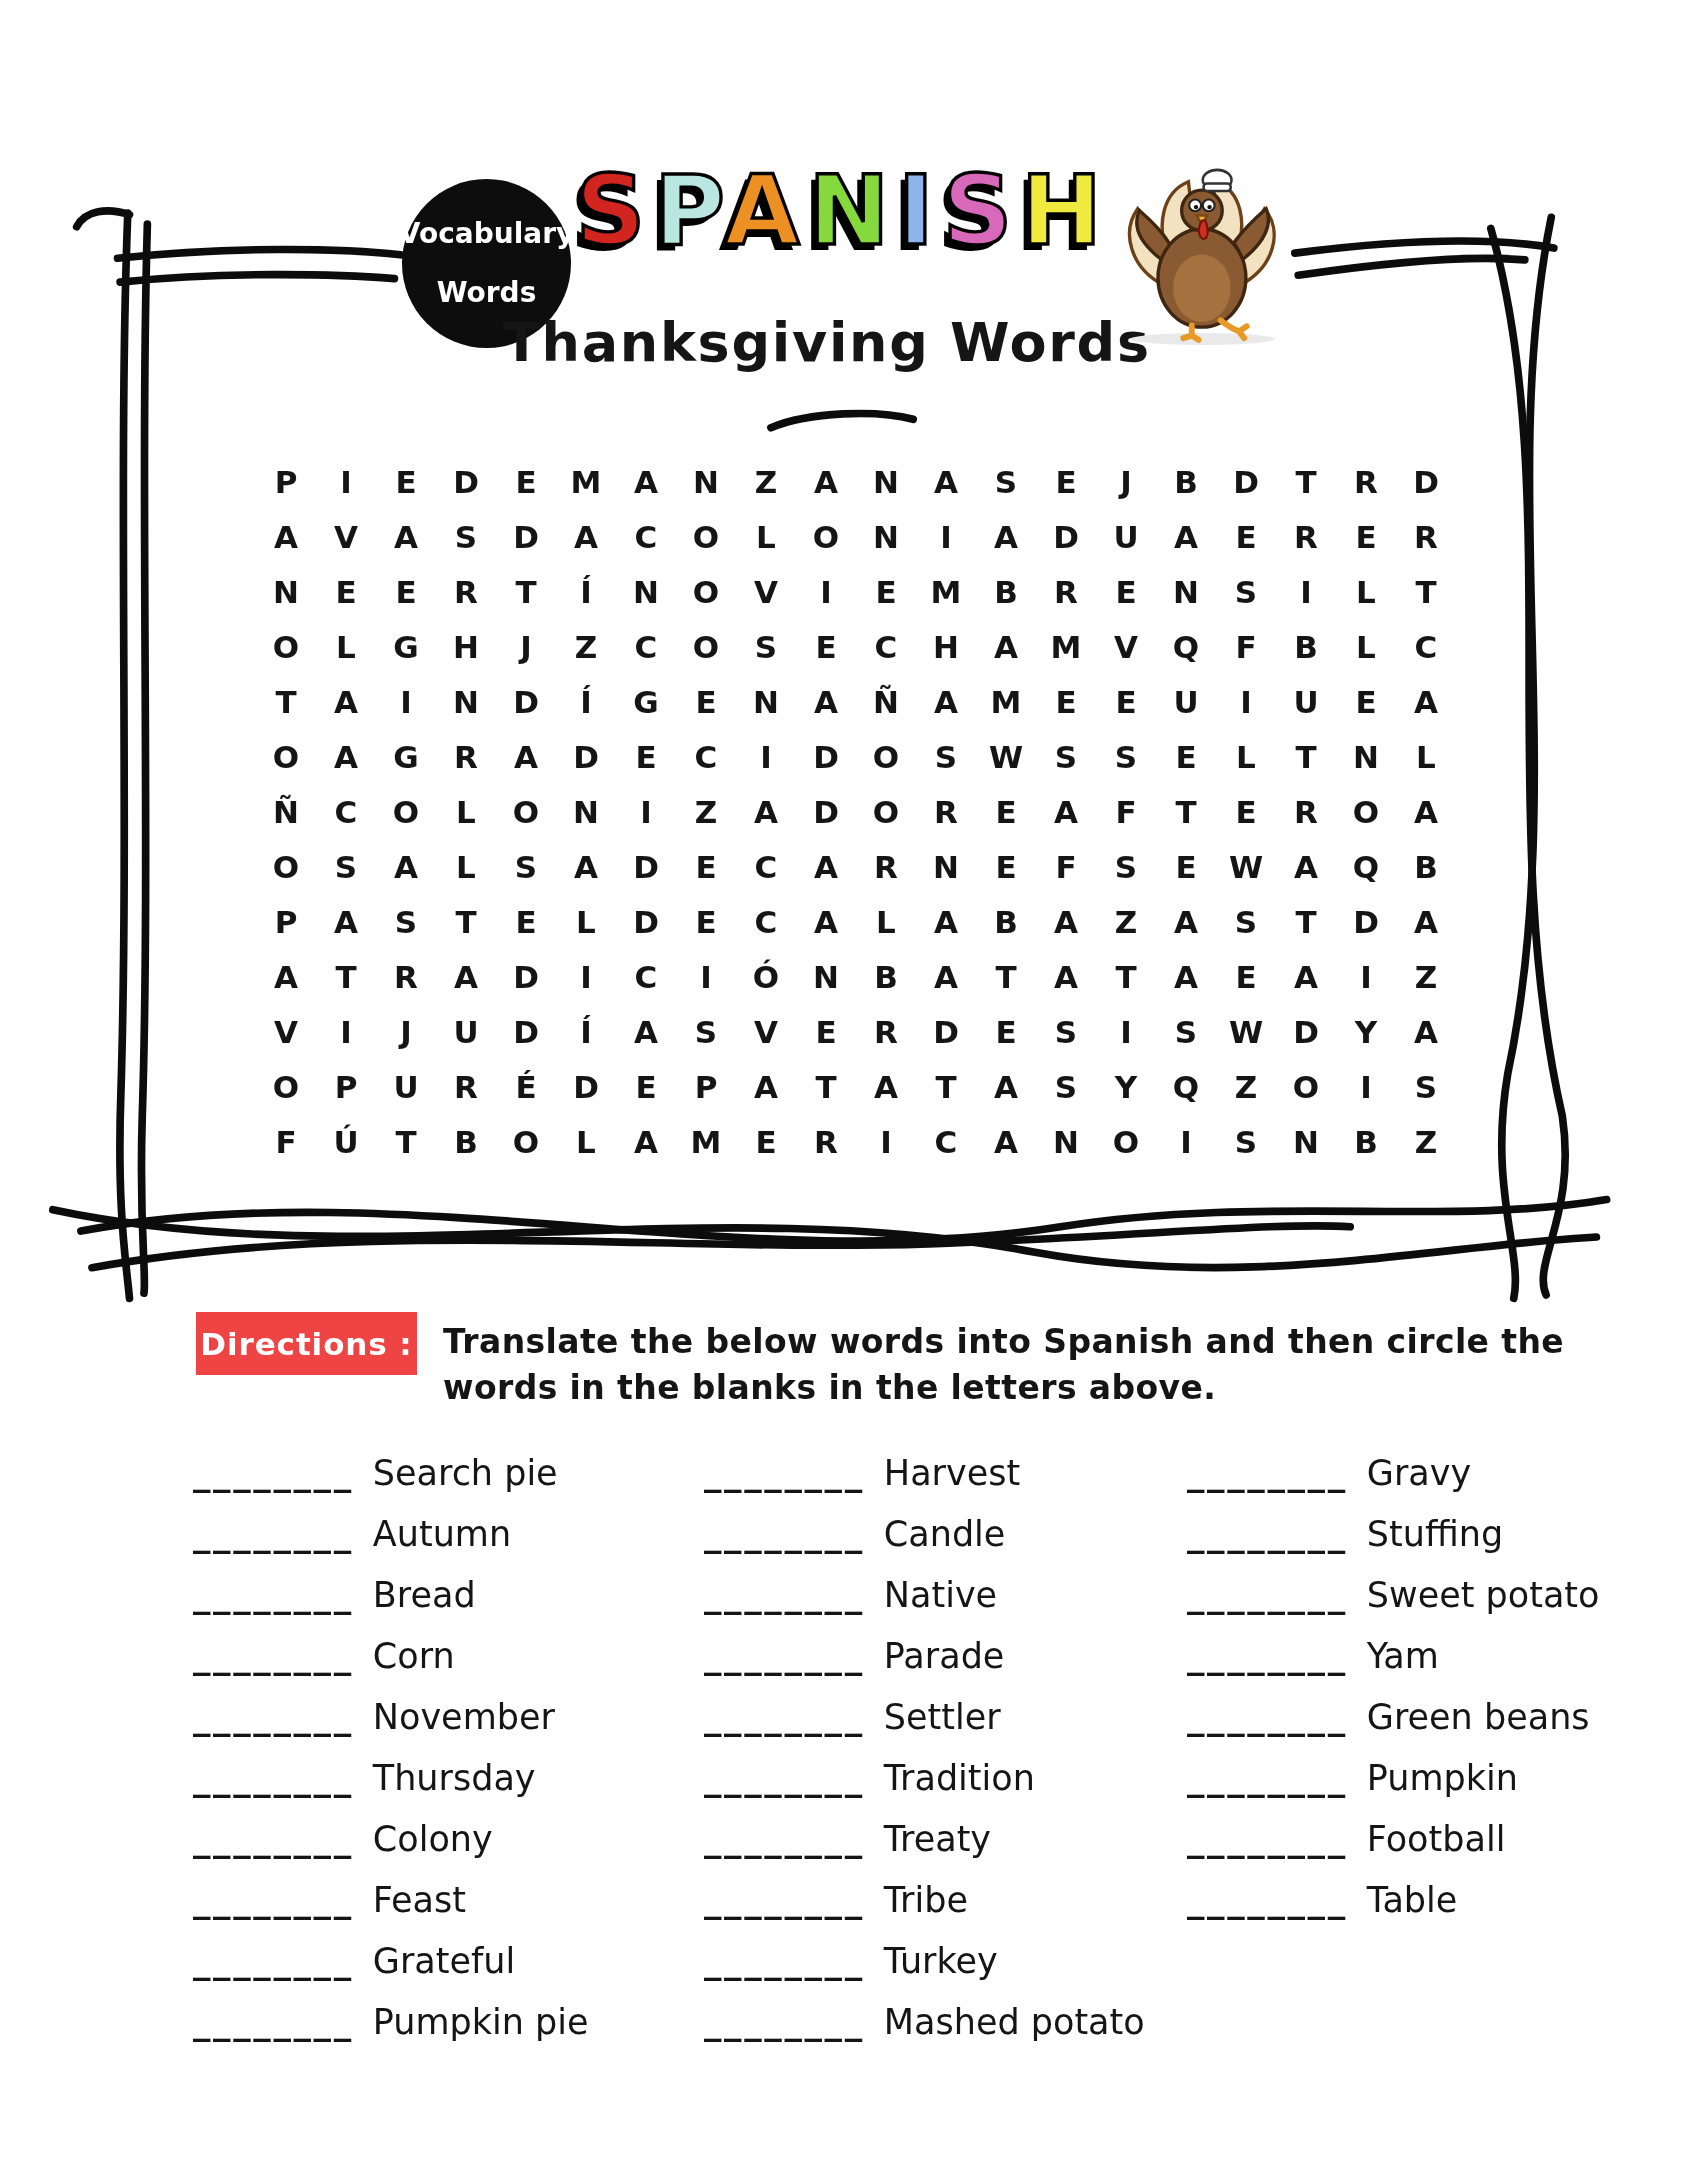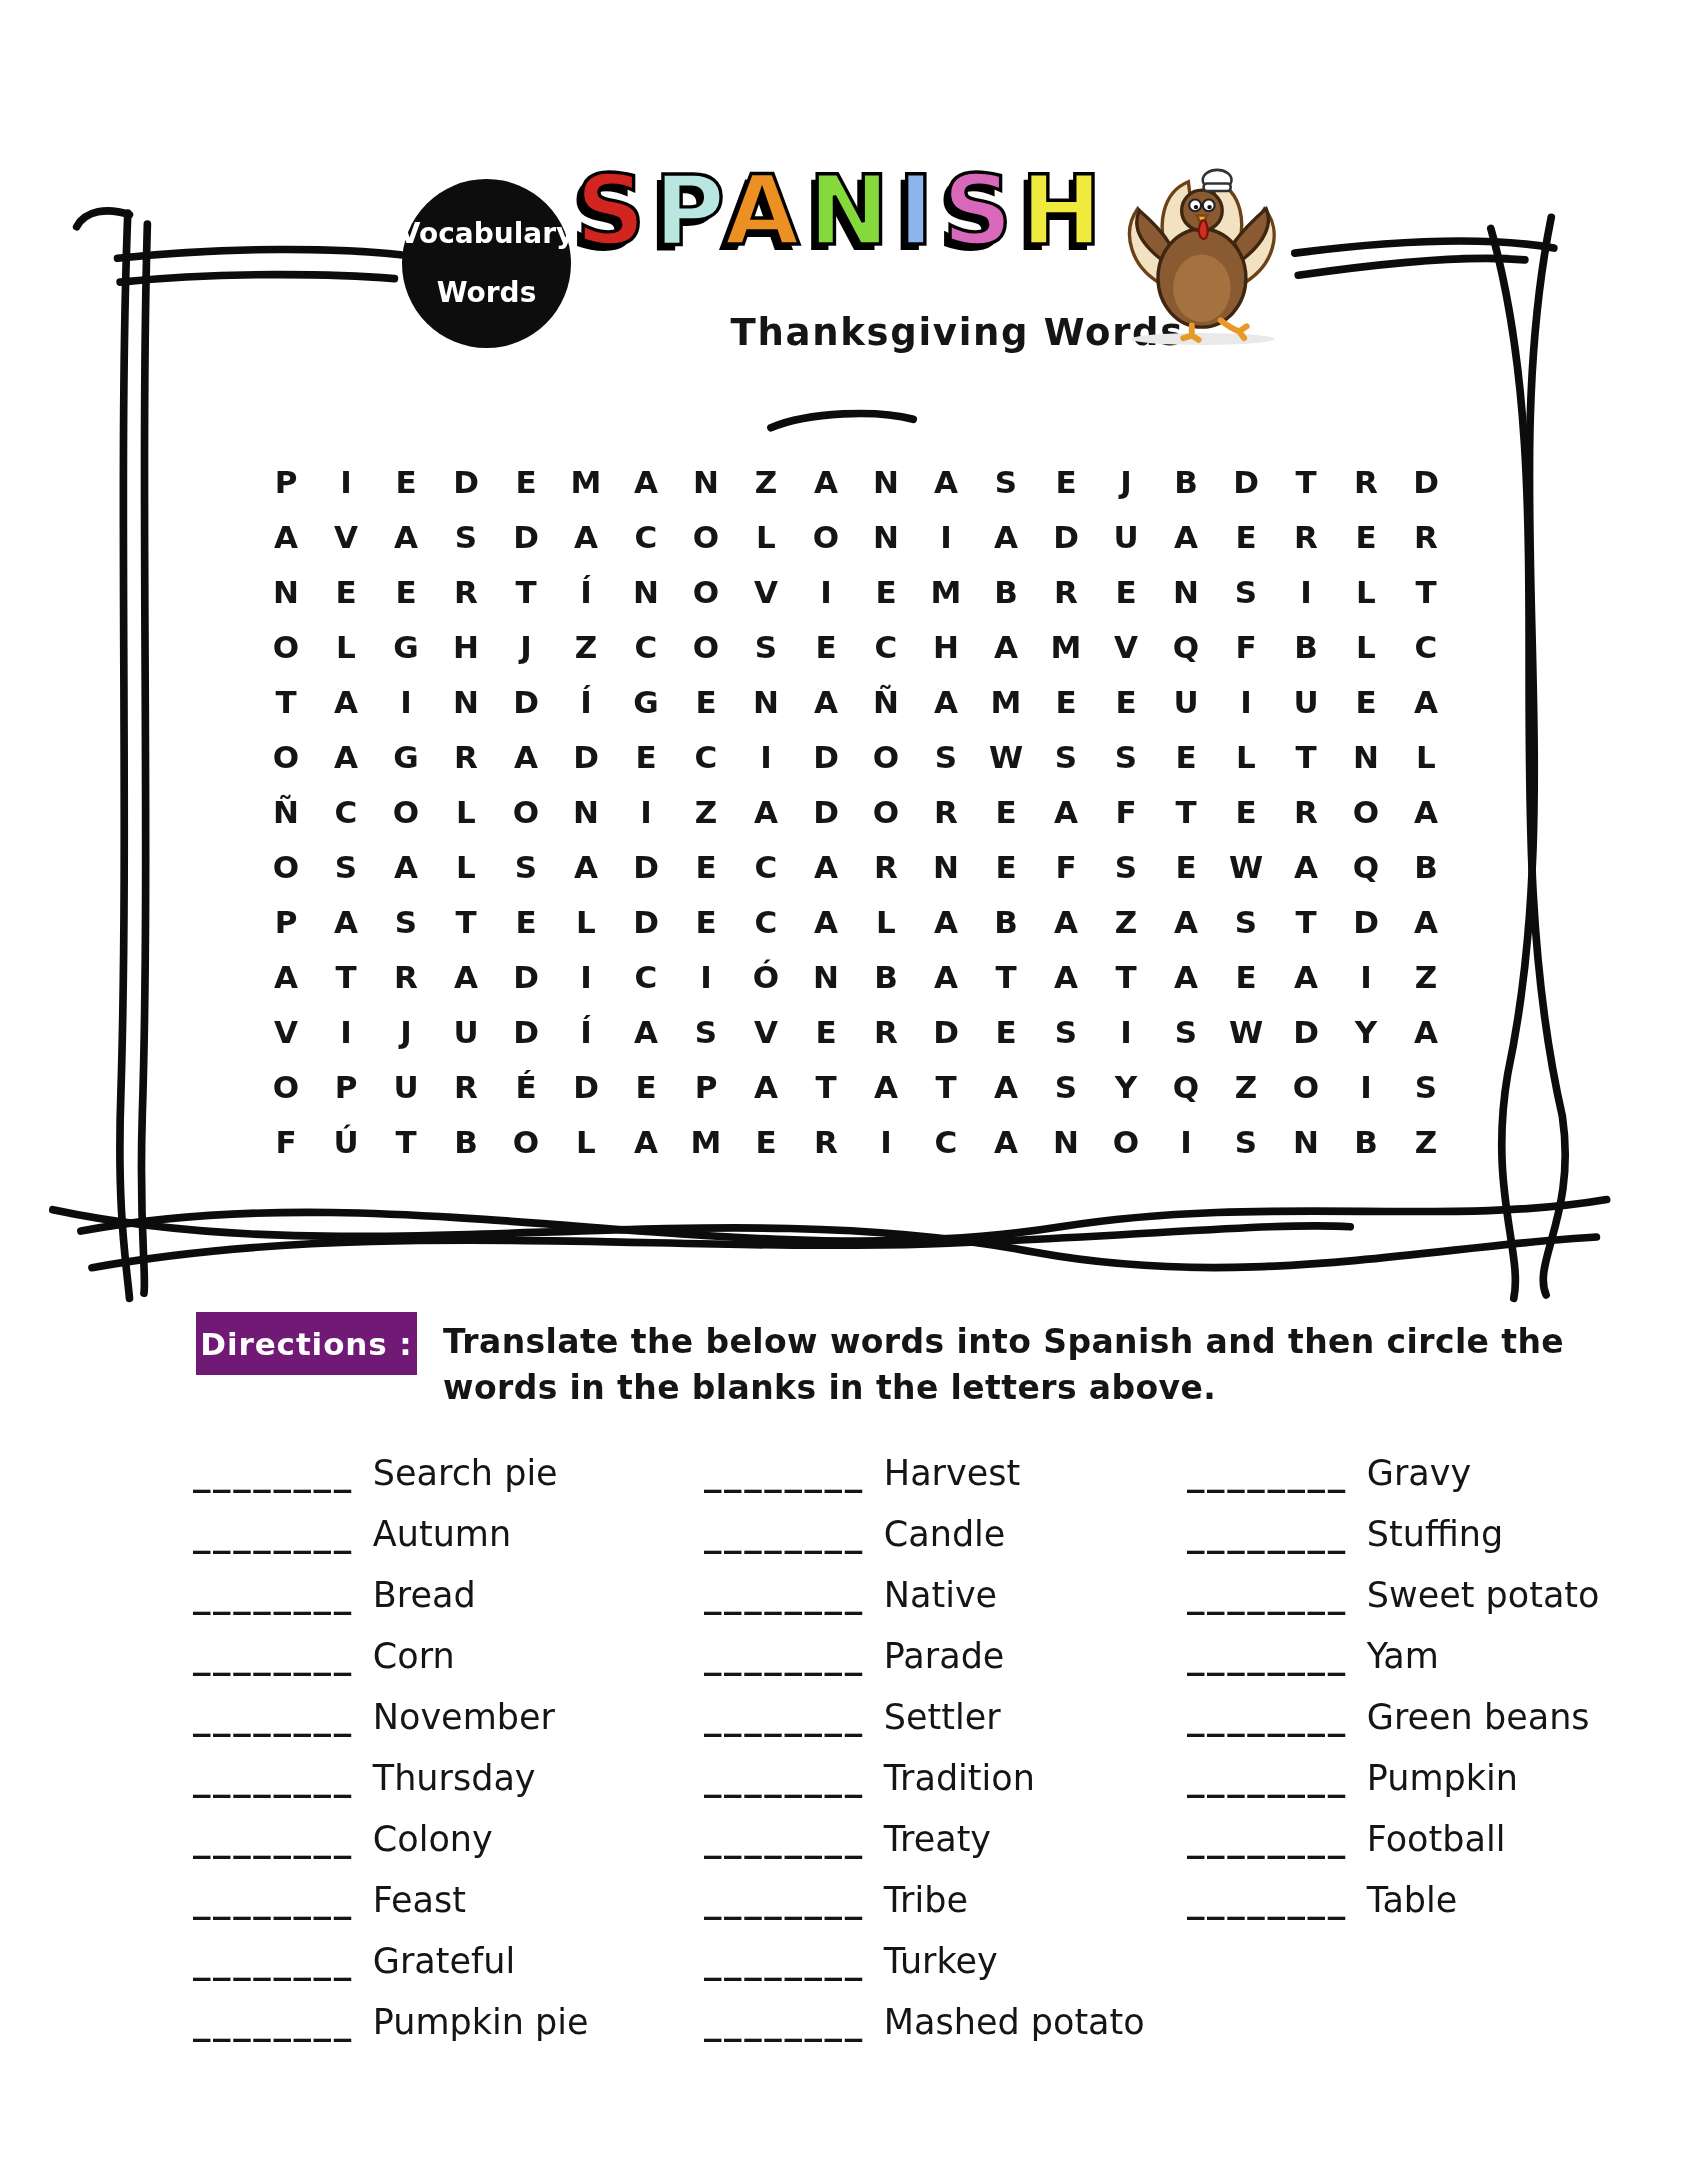--- a/index.html
+++ b/index.html
@@ -17,37 +17,37 @@
   .frame path{fill:none;stroke:#0c0c0c;stroke-width:9;stroke-linecap:round;}
 
   
   .badge{position:absolute;left:402px;top:179px;width:169px;height:169px;border-radius:50%;
          background:#0d0d0d;color:#fff;display:flex;flex-direction:column;
          align-items:center;justify-content:center;text-align:center;
          font-size:28px;font-weight:bold;line-height:1.3;gap:22px;}
   .spanish{position:absolute;left:545px;top:162px;width:596px;text-align:center;
            font-size:97px;font-weight:bold;line-height:1;letter-spacing:8.5px;}
   .spanish span{-webkit-text-stroke:3.4px #000;text-shadow:-6px 6px 0 #000;}
-  .subtitle{position:absolute;left:503px;top:278px;width:681px;text-align:right;
-            font-size:37px;font-weight:bold;letter-spacing:1.7px;margin-top:33px;}
+  .subtitle{position:absolute;left:503px;top:278px;width:681px;text-align:left;
+            font-size:54px;font-weight:bold;letter-spacing:1.7px;margin-top:33px;}
   .wordsearch{position:absolute;left:523px;top:356px;width:681px;text-align:center;
               font-size:43px;font-weight:bold;letter-spacing:0.9px;}
   .wordsearch .w1{margin-right:12px;}
 
   .turkey{position:absolute;left:1114px;top:158px;width:186px;height:203px;}
 
   
   .grid{position:absolute;left:256px;top:454px;
         display:grid;grid-template-columns:repeat(20,60px);grid-auto-rows:55px;}
   .cell{display:flex;align-items:center;justify-content:center;
         font-size:31px;font-weight:bold;color:#151515;}
 
   
   .dir-box{position:absolute;left:196px;top:1312px;width:221px;height:63px;
-           background:#701a75;color:#fff;display:flex;align-items:center;justify-content:center;
+           background:#ef4444;color:#fff;display:flex;align-items:center;justify-content:center;
            font-size:31px;font-weight:bold;letter-spacing:0.9px;}
   .dir-text{position:absolute;left:443px;top:1319px;font-size:33px;font-weight:bold;
             line-height:46px;letter-spacing:0.4px;}
 
   
   .wcol{position:absolute;top:1453px;display:flex;flex-direction:column;justify-content:flex-end;}
   .c1{left:193px;} .c2{left:704px;} .c3{left:1187px;}
   .witem{height:61px;display:flex;align-items:baseline;white-space:nowrap;
          font-size:35px;}
   .wblank{letter-spacing:2.6px;font-weight:bold;margin-right:19px;}

